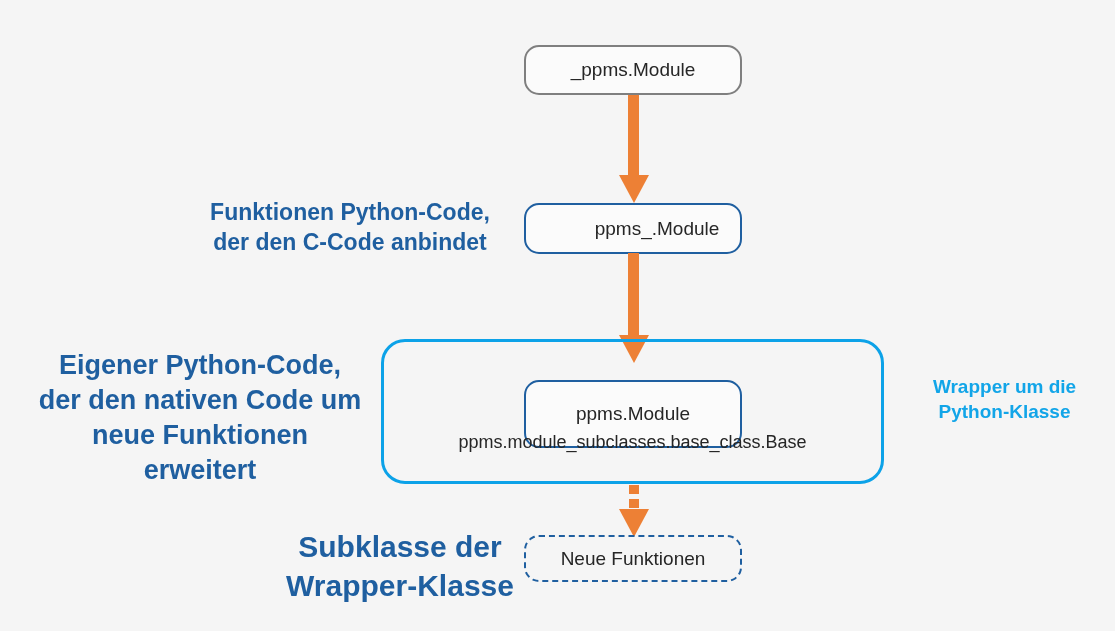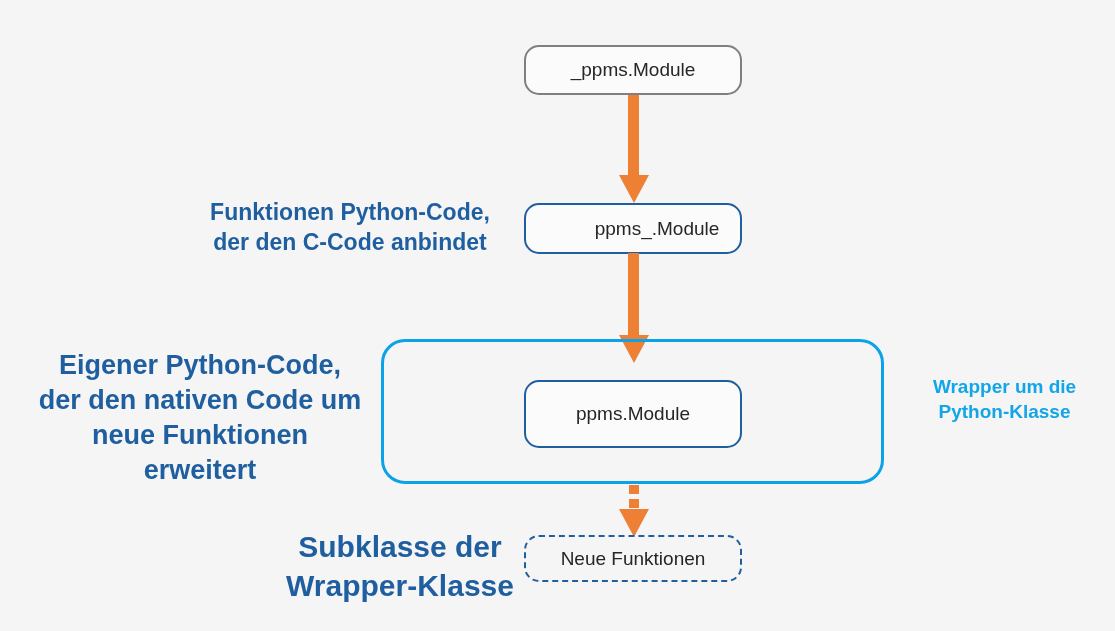--- a/index.html
+++ b/index.html
@@ -105,20 +105,21 @@
   <div class="side-label label-navy" style="left:35px; top:348px; width:330px; font-size:27px; font-weight:bold;">Eigener Python-Code,
 der den nativen Code um
 neue Funktionen erweitert</div>
 
   <div class="wrapper-box" style="left:381px; top:339px; width:503px; height:145px;"></div>
 
   <div class="node node-navy" style="left:524px; top:360px; width:218px; height:68px;margin-top:20px;">
     <span>ppms.Module</span>
   </div>
 
+  <div class="wrapper-caption" style="left:381px; top:432px; width:503px;">ppms.module_subclasses.base_class.Base</div>
 
   <div class="side-label label-cyan" style="left:892px; top:375px; width:225px; font-size:19px; font-weight:bold;">Wrapper um die
 Python-Klasse</div>
 
   <svg class="arrow" style="left:606px; top:483px;" width="56" height="56" viewBox="0 0 56 56">
     <rect x="23" y="2" width="10" height="9" fill="#ed8035"></rect>
     <rect x="23" y="16" width="10" height="9" fill="#ed8035"></rect>
     <polygon points="13,26 43,26 28,54" fill="#ed8035"></polygon>
   </svg>
 

